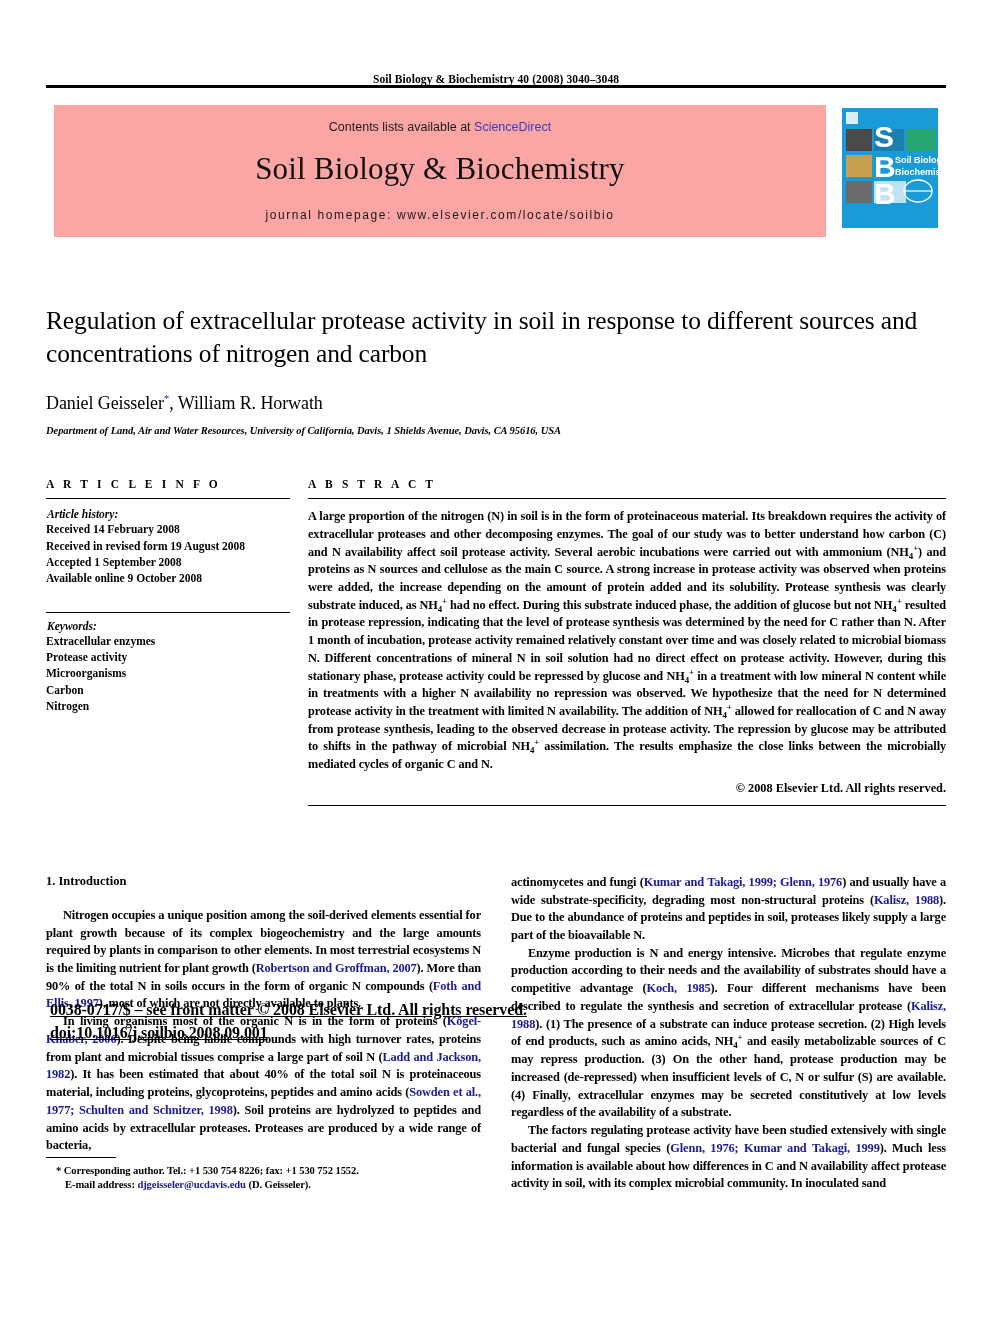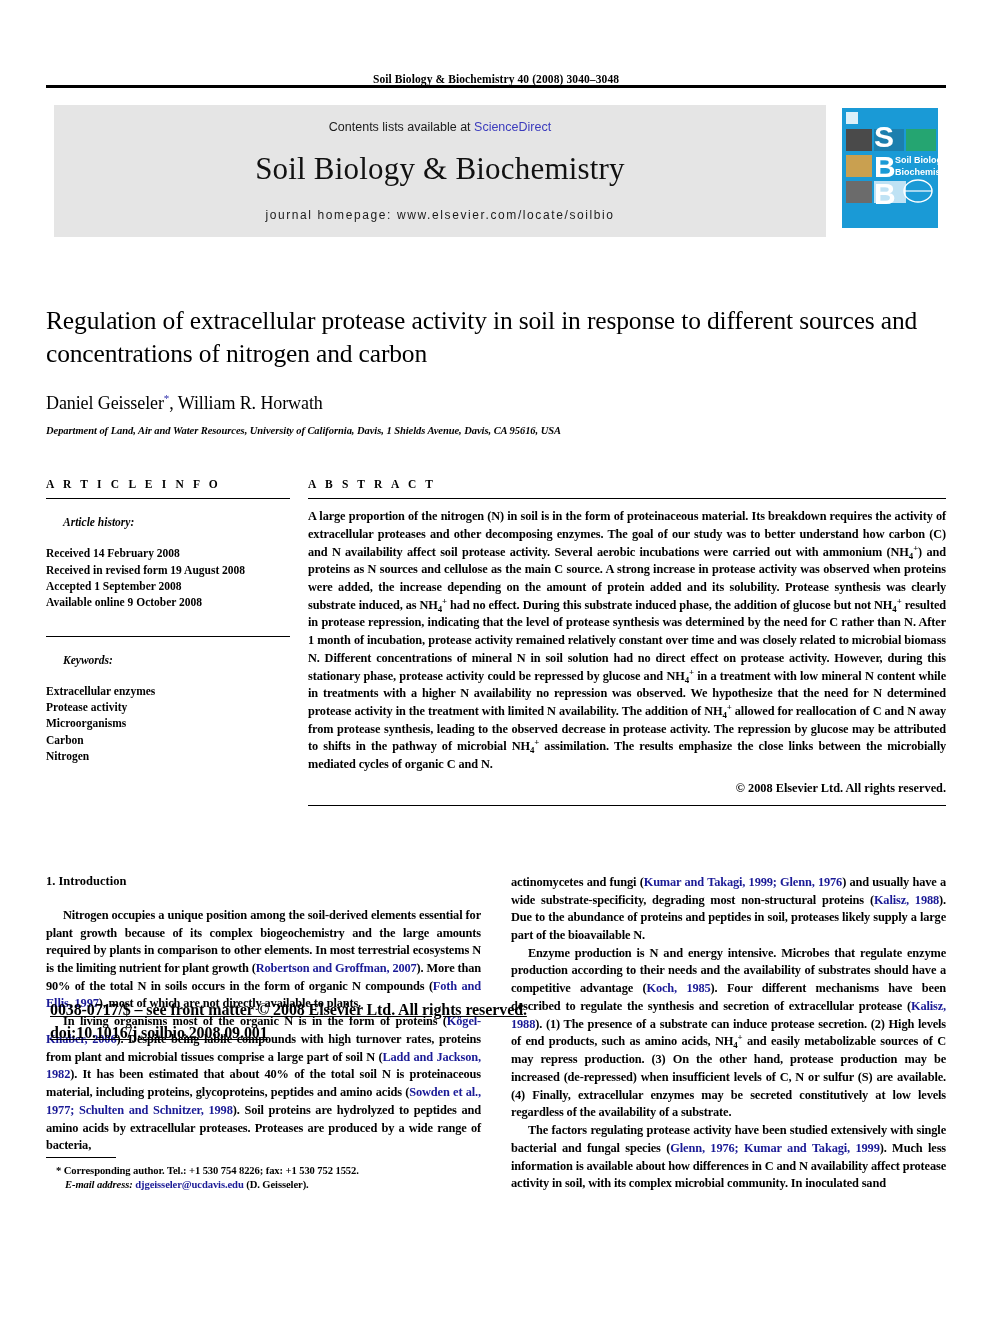--- a/index.html
+++ b/index.html
@@ -56,21 +56,21 @@
   .elsevier-word {
     color: #f08000;
     font-family: "Liberation Serif", serif;
     font-size: 25px;
     letter-spacing: .5px;
     line-height: 1;
     margin-top: 1px;
   }
   .center-block {
     flex: 1 1 auto;
-    background: #e5e5e5;
+    background: #fca5a5;
     margin: 0 8px;
     display: flex;
     flex-direction: column;
     align-items: center;
     justify-content: center;
     text-align: center;
   }
   .contents-line {
     font-family: "Liberation Sans", sans-serif;
     font-size: 12.5px;
@@ -145,21 +145,21 @@
     letter-spacing: 3.2px;
   }
   .thin-rule {
     border-top: 1.6px solid #000;
     margin: 8px 0 9px 0;
   }
   .info-heading {
     font-size: 11.5px;
     font-style: italic;
     font-weight: bold;
-    margin: 17px;
+    margin: 1px;
   }
   .info-line {
     font-size: 11.5px;
     line-height: 1.42;
     font-weight: bold;
   }
   .info-gap { height: 25px; }
   .kw-rule { border-top: 1.6px solid #000; margin: 0 0 7px 0; }
   .abstract-body {
     font-size: 12.3px;
@@ -216,21 +216,21 @@
   }
   .fn-line {
     font-size: 10.6px;
     line-height: 1.38;
     font-weight: bold;
     text-indent: 0;
     padding-left: 10px;
     letter-spacing: -.1px;
   }
   .fn-line.indent2 { padding-left: 19px; }
-  .fn-em { font-style: italic; }
+  .fn-em { }
 
   
   .page-footer {
     position: absolute;
     left: 50px;
     bottom: 30px;
     font-size: 16px;
     line-height: 1.4;
     font-weight: bold;
     letter-spacing: -.1px;

